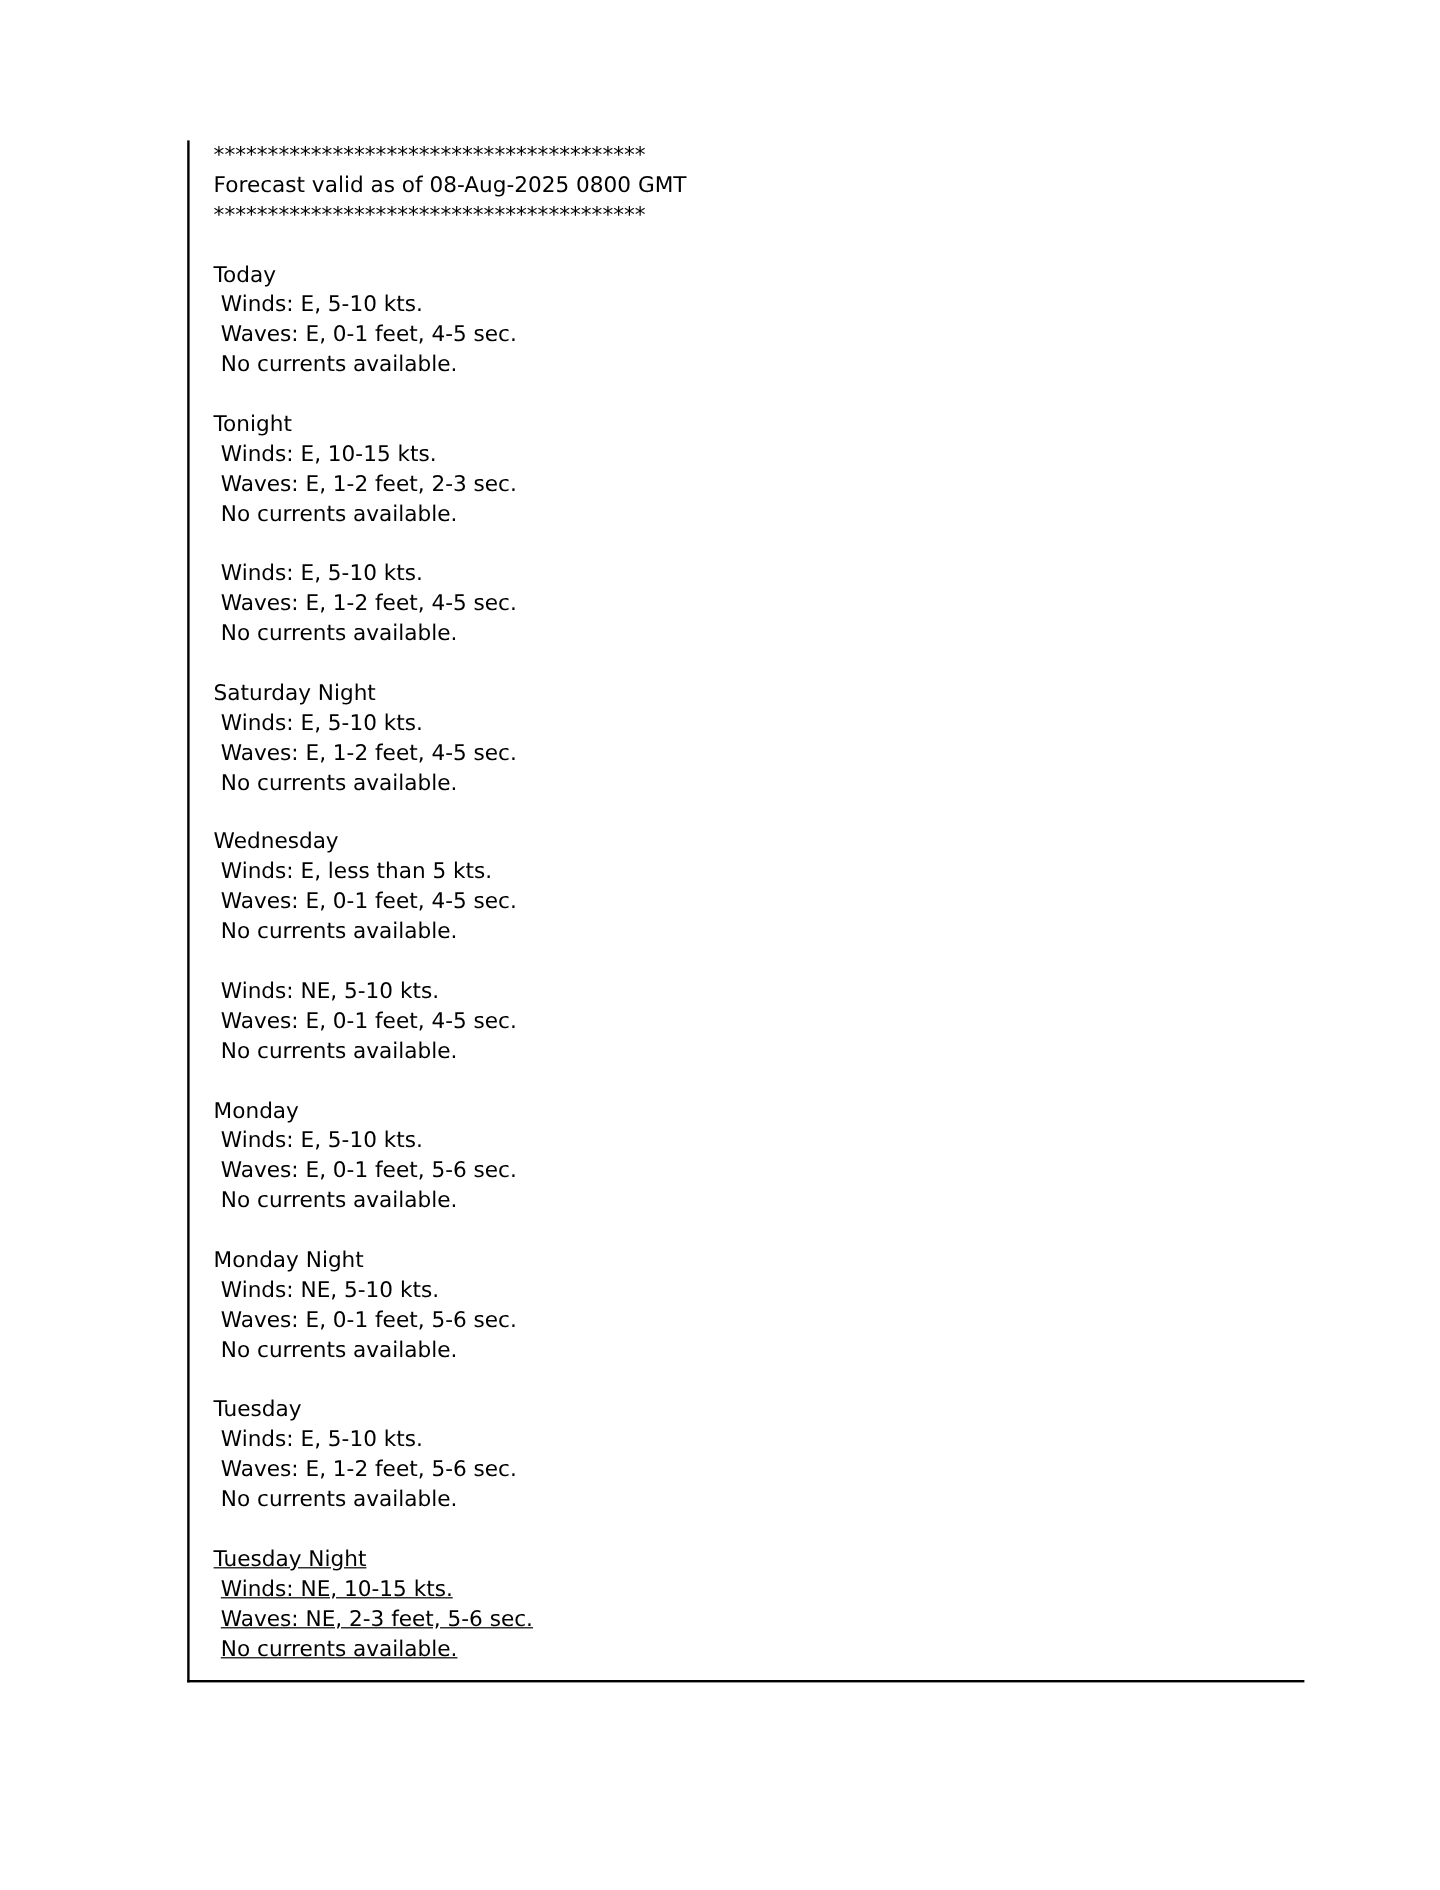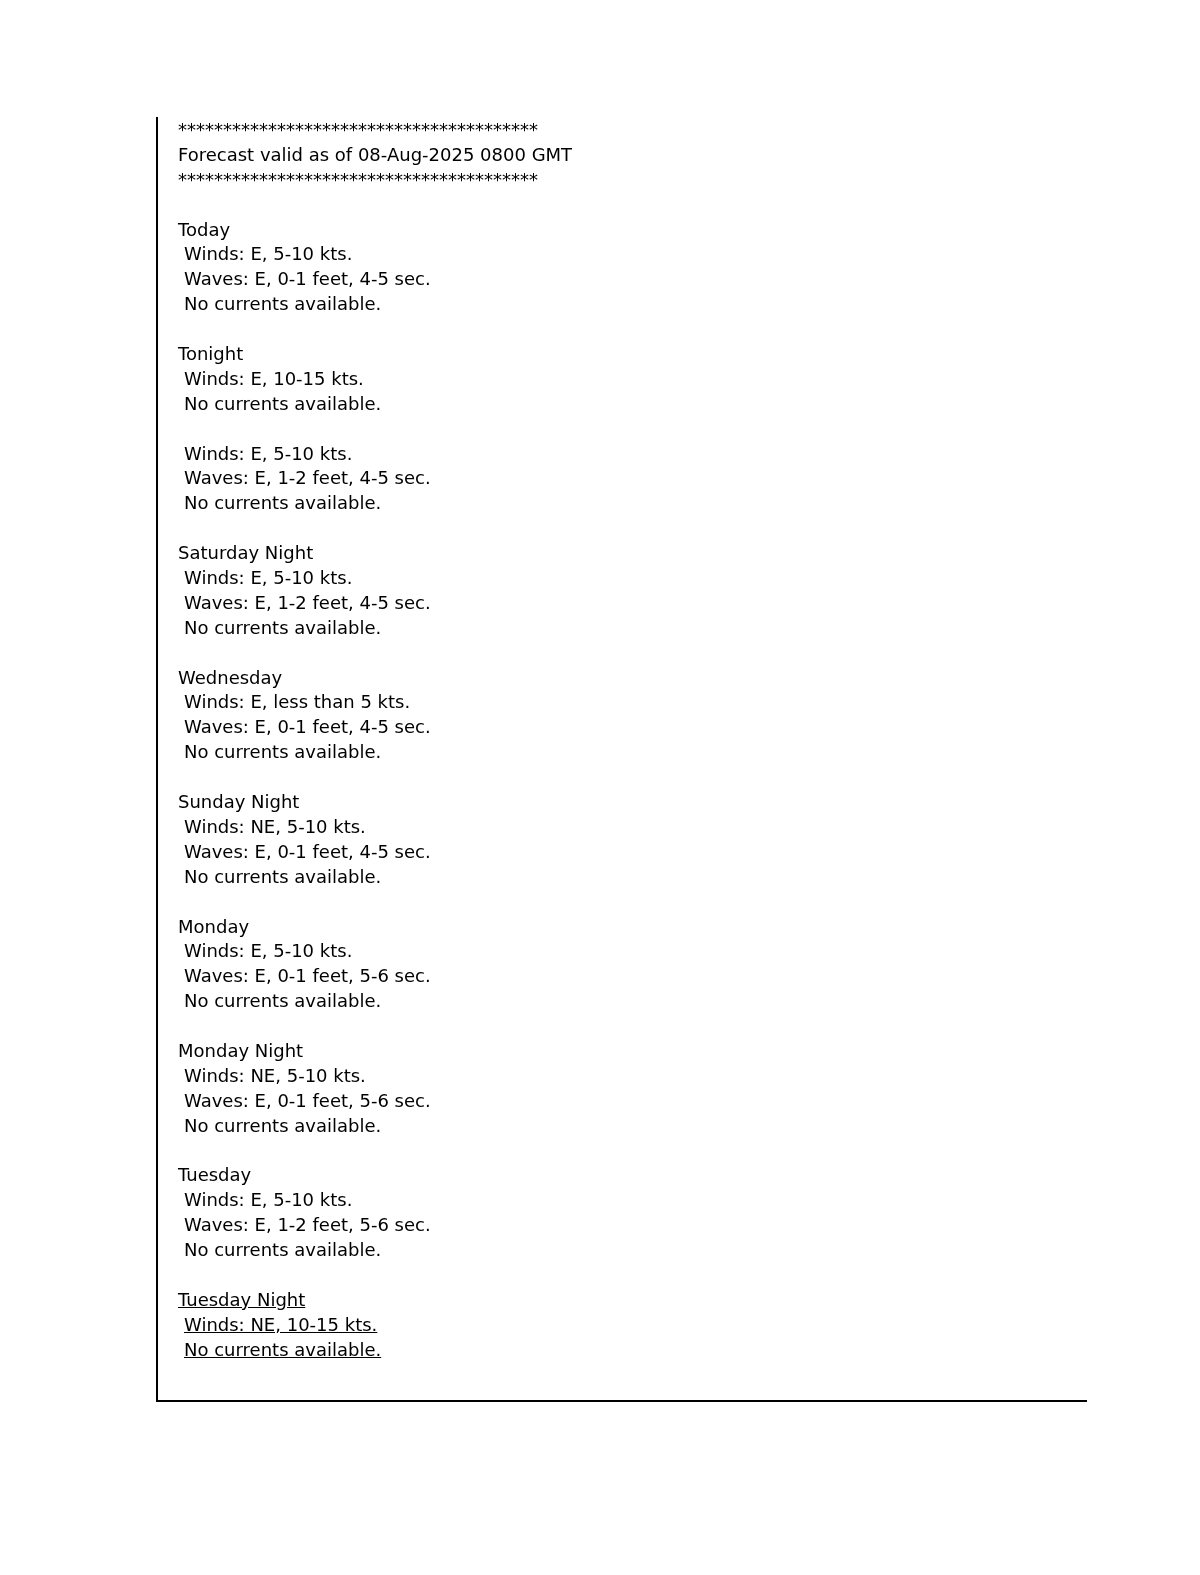--- a/index.html
+++ b/index.html
@@ -63,20 +63,21 @@
   <div class="section">
     <div class="ln">Today</div>
     <div class="ln indent">Winds: E, 5-10 kts.</div>
     <div class="ln indent">Waves: E, 0-1 feet, 4-5 sec.</div>
     <div class="ln indent">No currents available.</div>
   </div>
 
   <div class="section">
     <div class="ln">Tonight</div>
     <div class="ln indent">Winds: E, 10-15 kts.</div>
+    <div class="ln indent">Waves: E, 1-2 feet, 2-3 sec.</div>
     <div class="ln indent">No currents available.</div>
   </div>
 
   <div class="section">
     <div class="ln indent">Winds: E, 5-10 kts.</div>
     <div class="ln indent">Waves: E, 1-2 feet, 4-5 sec.</div>
     <div class="ln indent">No currents available.</div>
   </div>
 
   <div class="section">
@@ -87,21 +88,20 @@
   </div>
 
   <div class="section">
     <div class="ln">Wednesday</div>
     <div class="ln indent">Winds: E, less than 5 kts.</div>
     <div class="ln indent">Waves: E, 0-1 feet, 4-5 sec.</div>
     <div class="ln indent">No currents available.</div>
   </div>
 
   <div class="section">
-    <div class="ln">Sunday Night</div>
     <div class="ln indent">Winds: NE, 5-10 kts.</div>
     <div class="ln indent">Waves: E, 0-1 feet, 4-5 sec.</div>
     <div class="ln indent">No currents available.</div>
   </div>
 
   <div class="section">
     <div class="ln">Monday</div>
     <div class="ln indent">Winds: E, 5-10 kts.</div>
     <div class="ln indent">Waves: E, 0-1 feet, 5-6 sec.</div>
     <div class="ln indent">No currents available.</div>
@@ -117,16 +117,17 @@
   <div class="section">
     <div class="ln">Tuesday</div>
     <div class="ln indent">Winds: E, 5-10 kts.</div>
     <div class="ln indent">Waves: E, 1-2 feet, 5-6 sec.</div>
     <div class="ln indent">No currents available.</div>
   </div>
 
   <div class="section">
     <div class="ln">Tuesday Night</div>
     <div class="ln indent">Winds: NE, 10-15 kts.</div>
+    <div class="ln indent">Waves: NE, 2-3 feet, 5-6 sec.</div>
     <div class="ln indent">No currents available.</div>
   </div>
 
 </div>
 
 </body></html>

